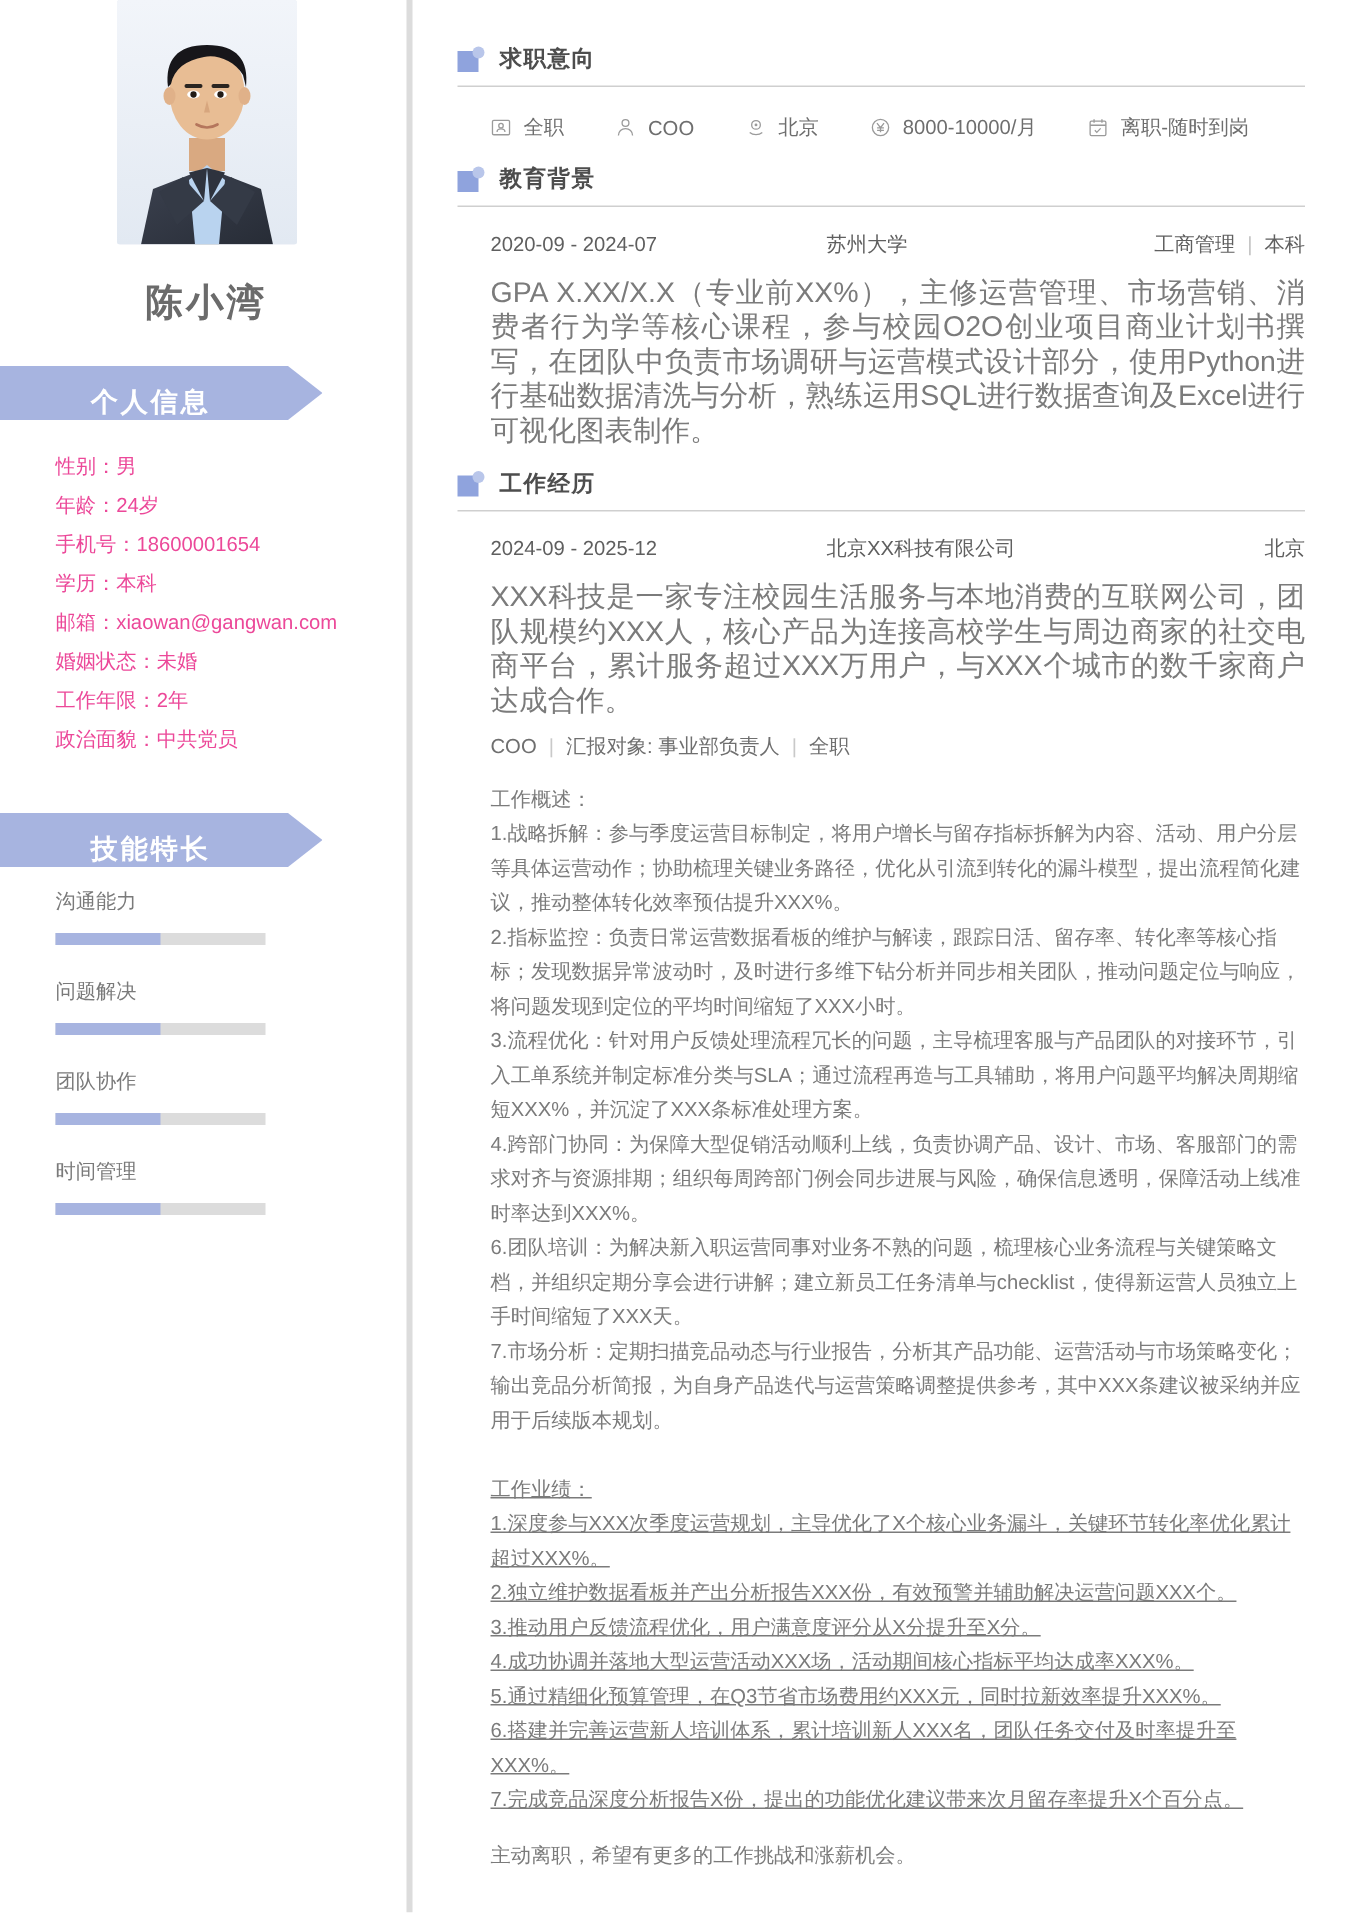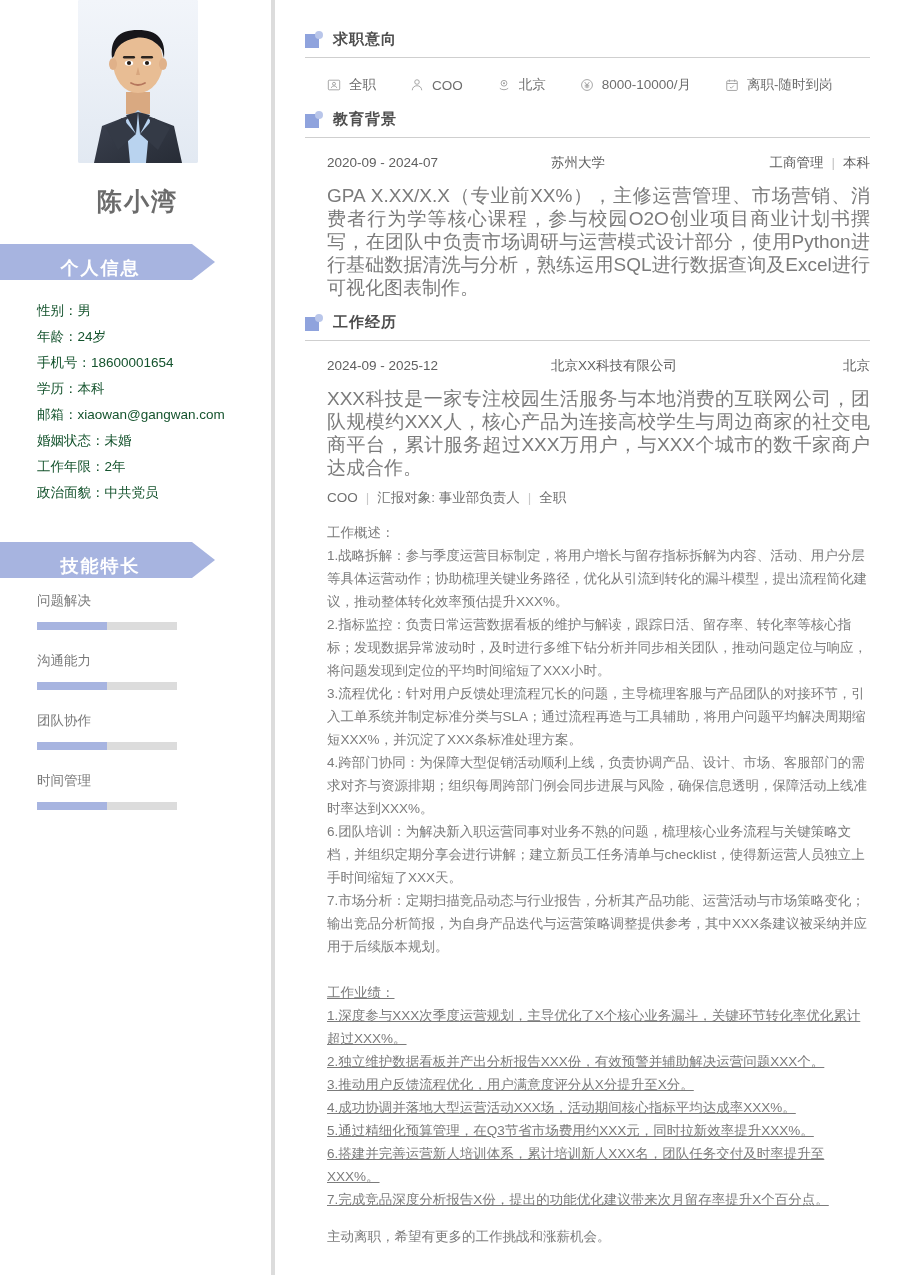--- a/index.html
+++ b/index.html
@@ -54,21 +54,21 @@
   .ribbon .rlabel {
     position:relative;
     font-size: 18px; font-weight: 700; color:#ffffff;
     letter-spacing: 2px;
     padding-right: 14px;
   }
 
   .info-list { margin-top: 18px; padding-left: 37px; }
   .info-row {
     font-size: 13.5px;
-    color: #14532d;
+    color: #ec4899;
     line-height: 26px;
     white-space: nowrap;
   }
   .info-row .k { }
   .info-row .v { }
 
   .skills { margin-top: 14px; padding-left: 37px; }
   .skill { margin-bottom: 22px; }
   .skill-name { font-size: 13.5px; color:#7a7a7a; margin-bottom: 12px; }
   .skill-track {
@@ -219,27 +219,27 @@
       </div>
     </div>
 
     <div class="ribbon" style="margin-top:36px;">
       <div class="rshape"></div>
       <span class="rlabel">技能特长</span>
     </div>
 
     <div class="skills">
       <div class="skill">
-        <div class="skill-name">问题解决</div>
+        <div class="skill-name">沟通能力</div>
         <div class="skill-track">
           <div class="skill-fill" style="width: 50%;"></div>
         </div>
       </div>
       <div class="skill">
-        <div class="skill-name">沟通能力</div>
+        <div class="skill-name">问题解决</div>
         <div class="skill-track">
           <div class="skill-fill" style="width: 50%;"></div>
         </div>
       </div>
       <div class="skill">
         <div class="skill-name">团队协作</div>
         <div class="skill-track">
           <div class="skill-fill" style="width: 50%;"></div>
         </div>
       </div>

